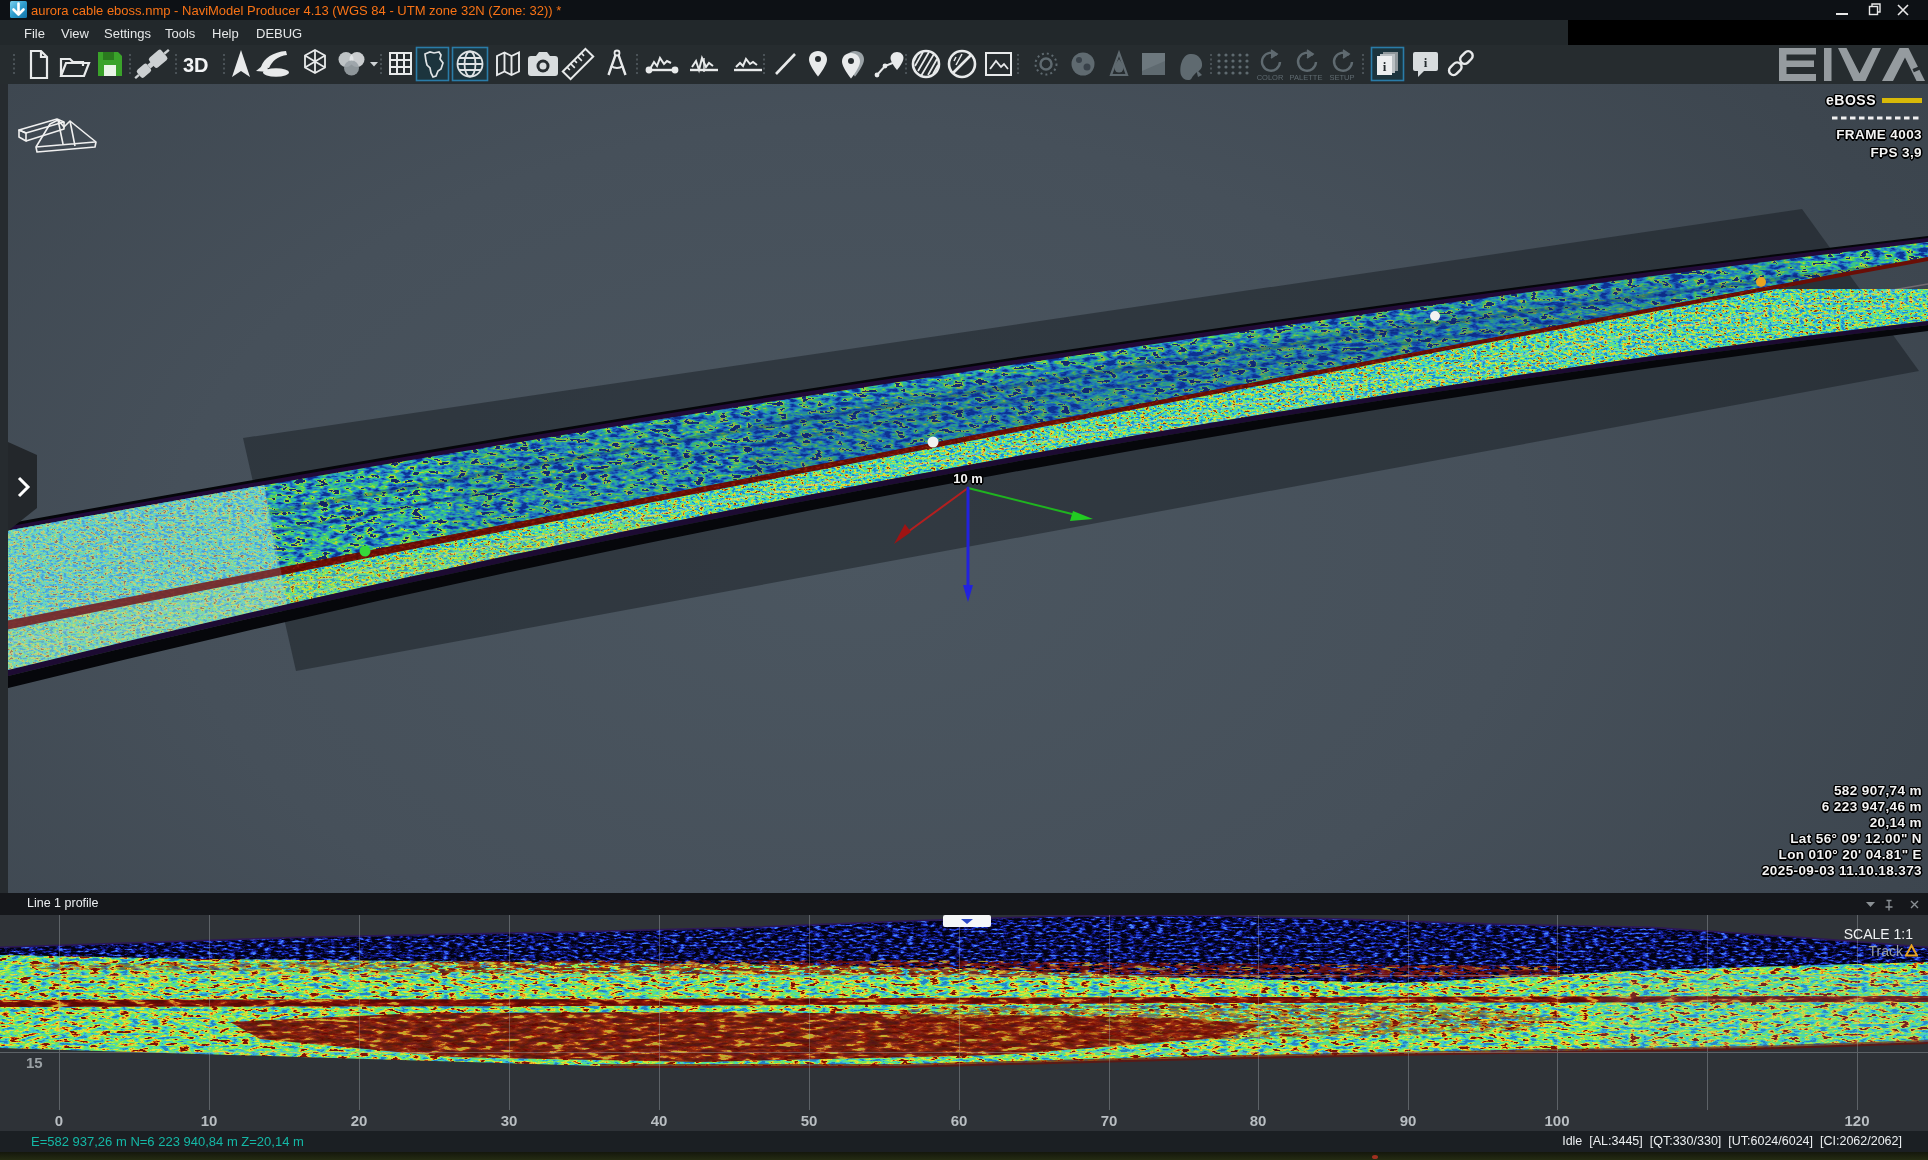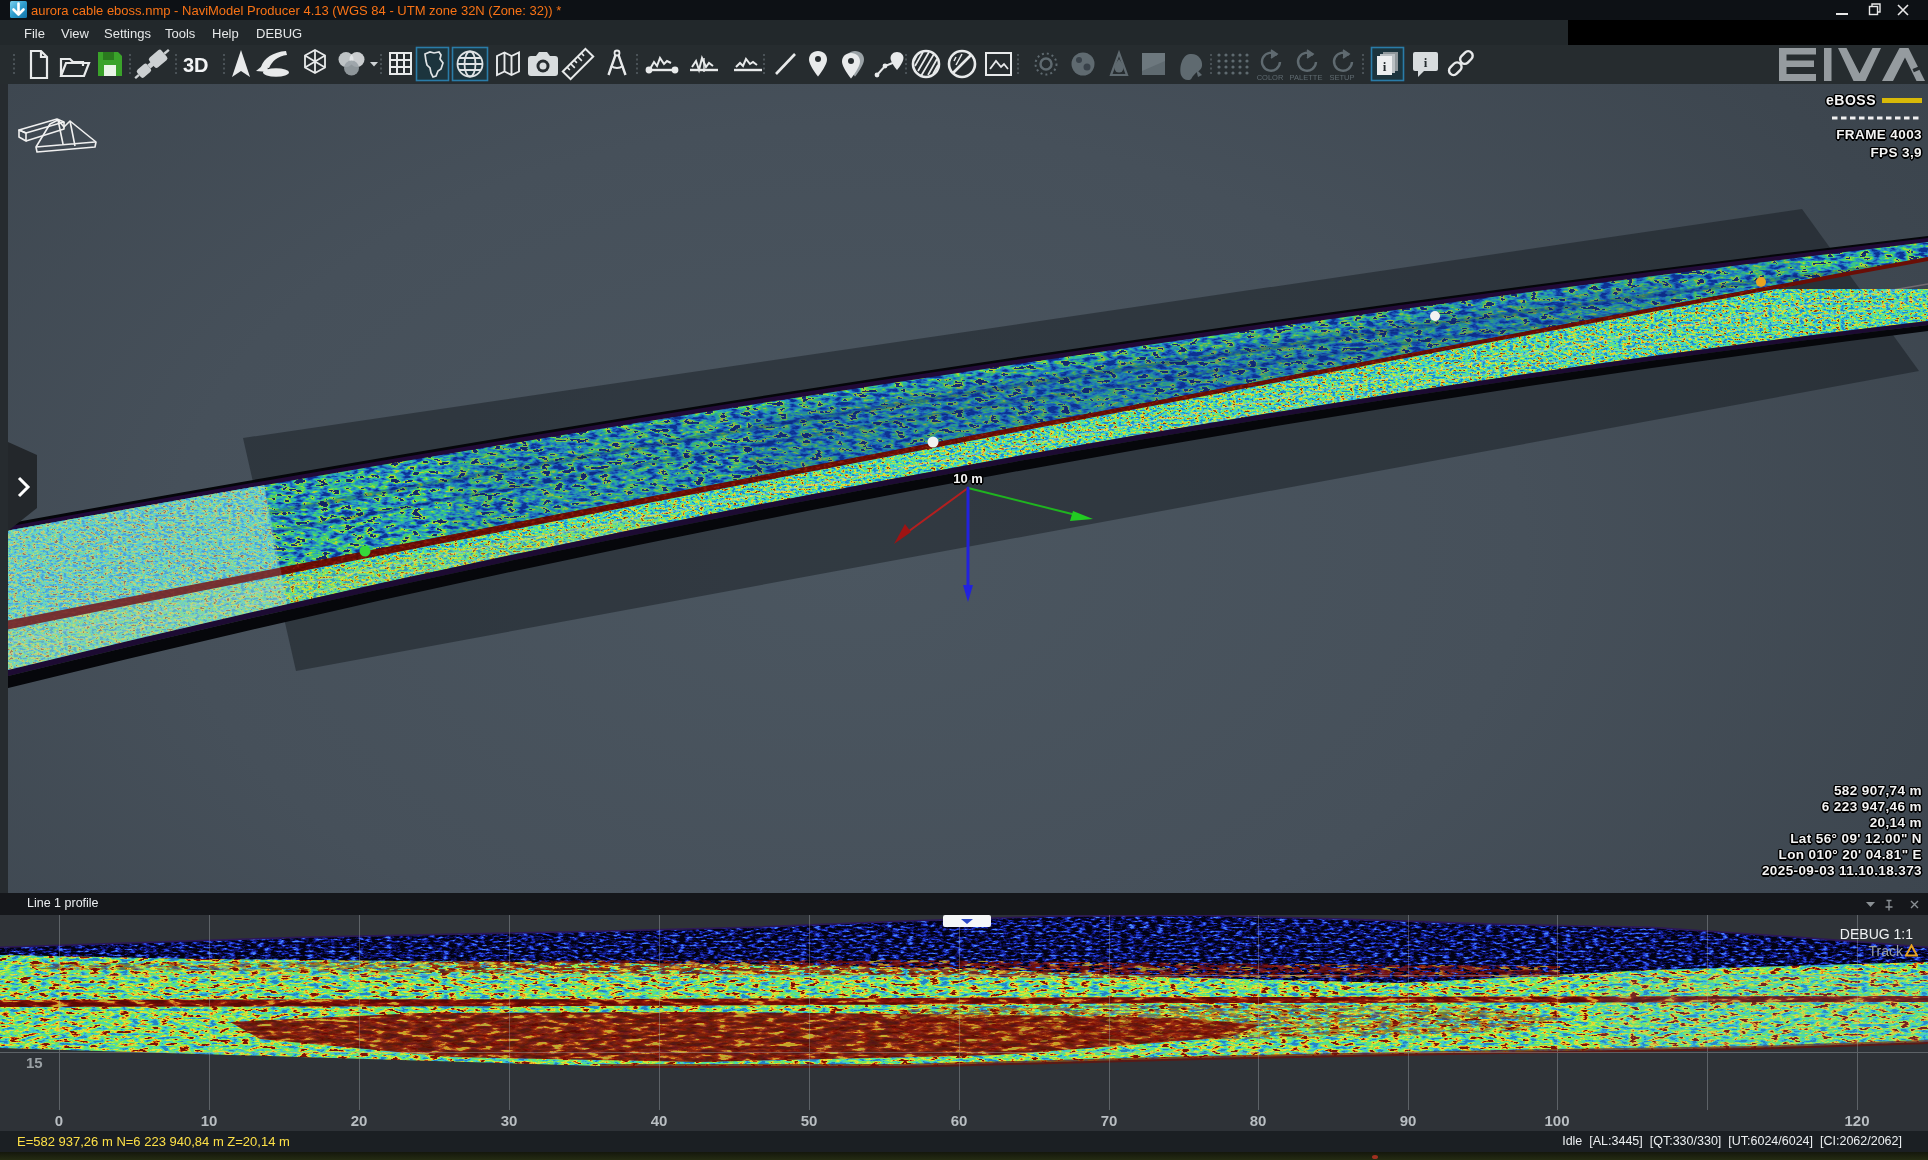--- a/index.html
+++ b/index.html
@@ -555,26 +555,26 @@
   <div class="abs glabel" style="left:659px;top:219px;">40</div>
   <div class="abs glabel" style="left:809px;top:219px;">50</div>
   <div class="abs glabel" style="left:959px;top:219px;">60</div>
   <div class="abs glabel" style="left:1109px;top:219px;">70</div>
   <div class="abs glabel" style="left:1258px;top:219px;">80</div>
   <div class="abs glabel" style="left:1408px;top:219px;">90</div>
   <div class="abs glabel" style="left:1557px;top:219px;">100</div>
   <div class="abs glabel" style="left:1707px;top:237px;">110</div>
   <div class="abs glabel" style="left:1857px;top:219px;">120</div>
   <div class="abs" style="left:26px;top:161px;font-size:15px;font-weight:bold;color:#9aa0a4;">15</div>
-  <div class="abs" style="right:15px;top:33px;font-size:14px;color:#f0f2f3;">DEBUG 1:1</div>
+  <div class="abs" style="right:15px;top:33px;font-size:14px;color:#f0f2f3;">SCALE 1:1</div>
   <div class="abs" style="right:25px;top:50px;font-size:14px;color:#9aa0a4;">Track</div>
   <svg class="abs" style="right:10px;top:51px" width="13" height="13">
       <path d="M6.5 1.5 L12 11.5 L1 11.5 Z" fill="none" stroke="#e8a420" stroke-width="2"></path>
     </svg>
 </div>
 
 <div class="abs" id="statusbar">
-  <div class="abs" style="left:17px;top:3px;font-size:13px;color:#fde047;">E=582 937,26 m N=6 223 940,84 m Z=20,14 m</div>
+  <div class="abs" style="left:31px;top:3px;font-size:13px;color:#14b8a6;">E=582 937,26 m N=6 223 940,84 m Z=20,14 m</div>
   <div class="abs" style="right:26px;top:3px;font-size:12.5px;color:#eceff1;margin-left:10px;">Idle&nbsp;&nbsp;[AL:3445]&nbsp;&nbsp;[QT:330/330]&nbsp;&nbsp;[UT:6024/6024]&nbsp;&nbsp;[CI:2062/2062]</div>
 </div>
 <div class="abs" id="bottomstrip">
     <div class="abs" style="left:1372px;top:3px;width:6px;height:4px;border-radius:50%;background:#a03020;"></div>
   </div>
 
 </body></html>

